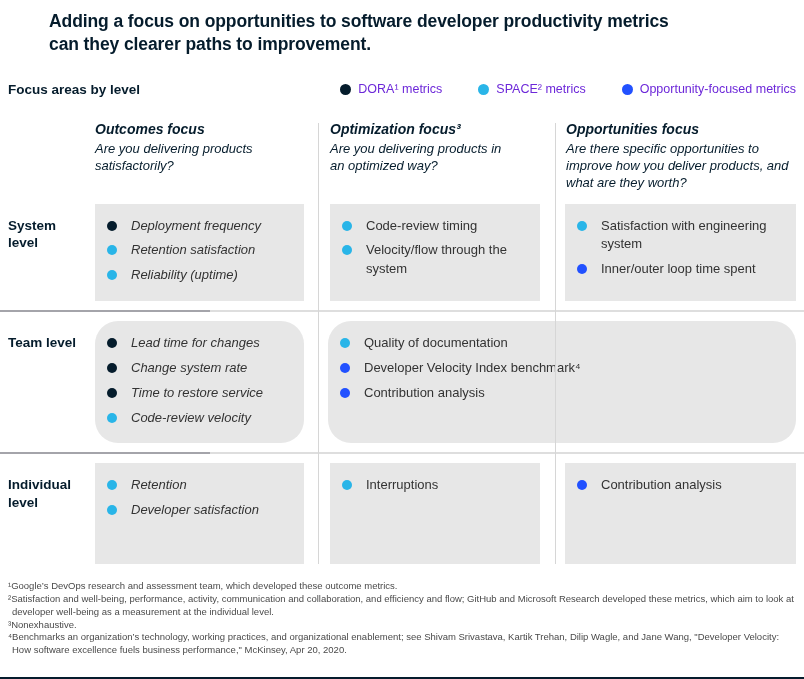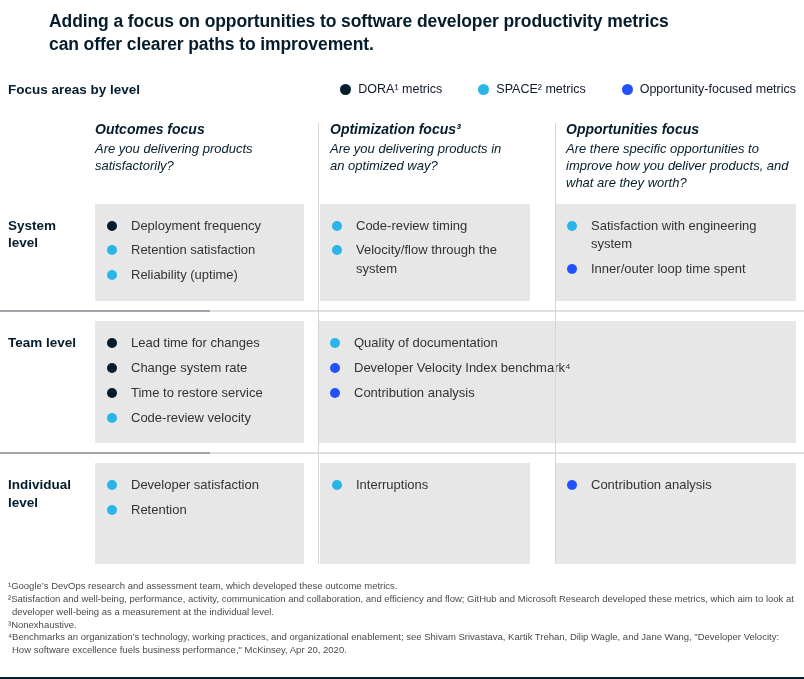--- a/index.html
+++ b/index.html
@@ -9,66 +9,66 @@
     padding:8px 8px 0 8px;
     font-family:"Liberation Sans", sans-serif;
     color:#051c2c;
   }
   .title { font-size:17.5px; font-weight:bold; line-height:1.3; letter-spacing:-0.1px; margin-top:2px; }
   .title span { display:block;margin-left:41px; }
 
   .legend-row { display:flex; align-items:center; margin-top:26px; }
   .legend-heading { font-size:13.5px; font-weight:bold; }
   .legend-items { margin-left:auto; display:flex; gap:36px; align-items:center; }
-  .legend-item { display:flex; align-items:center; gap:7px; font-size:12.5px; color:#0f172a; }
+  .legend-item { display:flex; align-items:center; gap:7px; font-size:12.5px; color:#6d28d9; }
   .legend-dot { width:11px; height:11px; border-radius:50%; flex:none; }
 
   .table-wrap { position:relative; margin-top:24px; }
   .vdiv { position:absolute; top:2px; bottom:0; width:1px; background:#d6d6d6; }
   .vdiv1 { left:310px; } .vdiv2 { left:547px; }
 
   .thead { display:flex; min-height:83px; }
   .label-spacer { width:87px; flex:none; }
   .colh1 { width:223px; padding-right:14px; }
   .colh2 { width:237px; padding-left:12px; padding-right:16px; }
   .colh3 { flex:1; padding-left:11px; }
   .col-title { font-size:14px; font-weight:bold; margin-bottom:3px;font-style:italic; }
   .col-sub { font-size:13px; font-style:italic; line-height:1.32; }
   .colh1 .col-sub { max-width:185px; }
   .colh2 .col-sub { max-width:180px; }
   .colh3 .col-sub { max-width:224px; }
 
   .trow { display:flex; }
   .row-label { width:87px; flex:none; font-size:13.5px; font-weight:bold; line-height:1.28; padding:13px 12px 0 0; }
   .cell { background:#e7e7e7; padding:13px 10px 10px 12px; }
-  .cell1 { width:209px; margin-right:4px; }
+  .cell1 { width:209px; margin-right:14px;font-style:italic; }
   .cell2 { width:210px; margin-left:12px; margin-right:15px; padding-right:14px; }
   .cell3 { flex:1; margin-left:10px; }
   .r1 .cell { min-height:95px; }
-  .r2 .cell { min-height:95px; }
+  .r2 .cell { min-height:95px;border-radius:23px; }
   .r3 .cell { min-height:101px; }
 
   .item { display:flex; gap:14px; margin-bottom:6px; }
   .dot { width:10px; height:10px; border-radius:50%; flex:none; margin-top:4px; }
   .item-label { font-size:13px; color:#333333; line-height:1.45; }
 
   .hdiv { display:flex; height:2px; margin:9px -8px; }
   .hdiv-dark { width:210px; background:#a4a4aa; }
   .hdiv-light { flex:1; background:#dedede; }
 
   .footnotes { margin-top:16px; font-size:9.5px; color:#4a4a4a; line-height:1.34; }
   .footnote { padding-left:4px; text-indent:-4px; }
   .bottom-rule { position:absolute; left:0; right:0; bottom:0; height:2px; background:#051c2c; }
 </style>
 </head>
 <body>
 
 <div class="title">
   <span>Adding a focus on opportunities to software developer productivity metrics</span>
-  <span>can offer clearer paths to improvement.</span>
+  <span>can they clearer paths to improvement.</span>
 </div>
 
 <div class="legend-row">
   <div class="legend-heading">Focus areas by level</div>
   <div class="legend-items">
     <div class="legend-item">
       <span class="legend-dot" style="background: rgb(5, 28, 44);"></span>
       <span>DORA¹ metrics</span>
     </div>
     <div class="legend-item">
@@ -184,25 +184,25 @@
   <div class="hdiv">
     <div class="hdiv-dark"></div>
     <div class="hdiv-light"></div>
   </div>
 
   <div class="trow r3">
     <div class="row-label">Individual level</div>
     <div class="cell cell1">
       <div class="item">
         <span class="dot" style="background: rgb(41, 181, 232);"></span>
+        <span class="item-label">Retention</span>
+      </div>
+      <div class="item">
+        <span class="dot" style="background: rgb(41, 181, 232);"></span>
         <span class="item-label">Developer satisfaction</span>
-      </div>
-      <div class="item">
-        <span class="dot" style="background: rgb(41, 181, 232);"></span>
-        <span class="item-label">Retention</span>
       </div>
     </div>
     <div class="cell cell2">
       <div class="item">
         <span class="dot" style="background: rgb(41, 181, 232);"></span>
         <span class="item-label">Interruptions</span>
       </div>
     </div>
     <div class="cell cell3">
       <div class="item">

